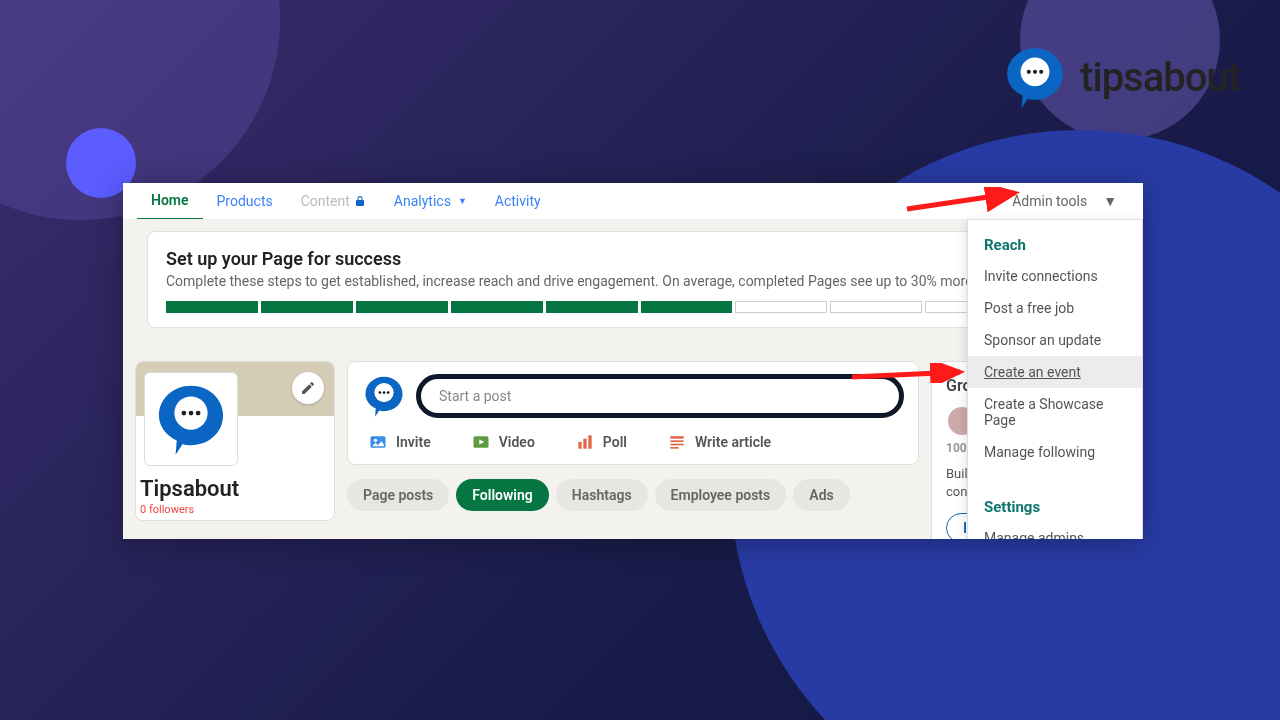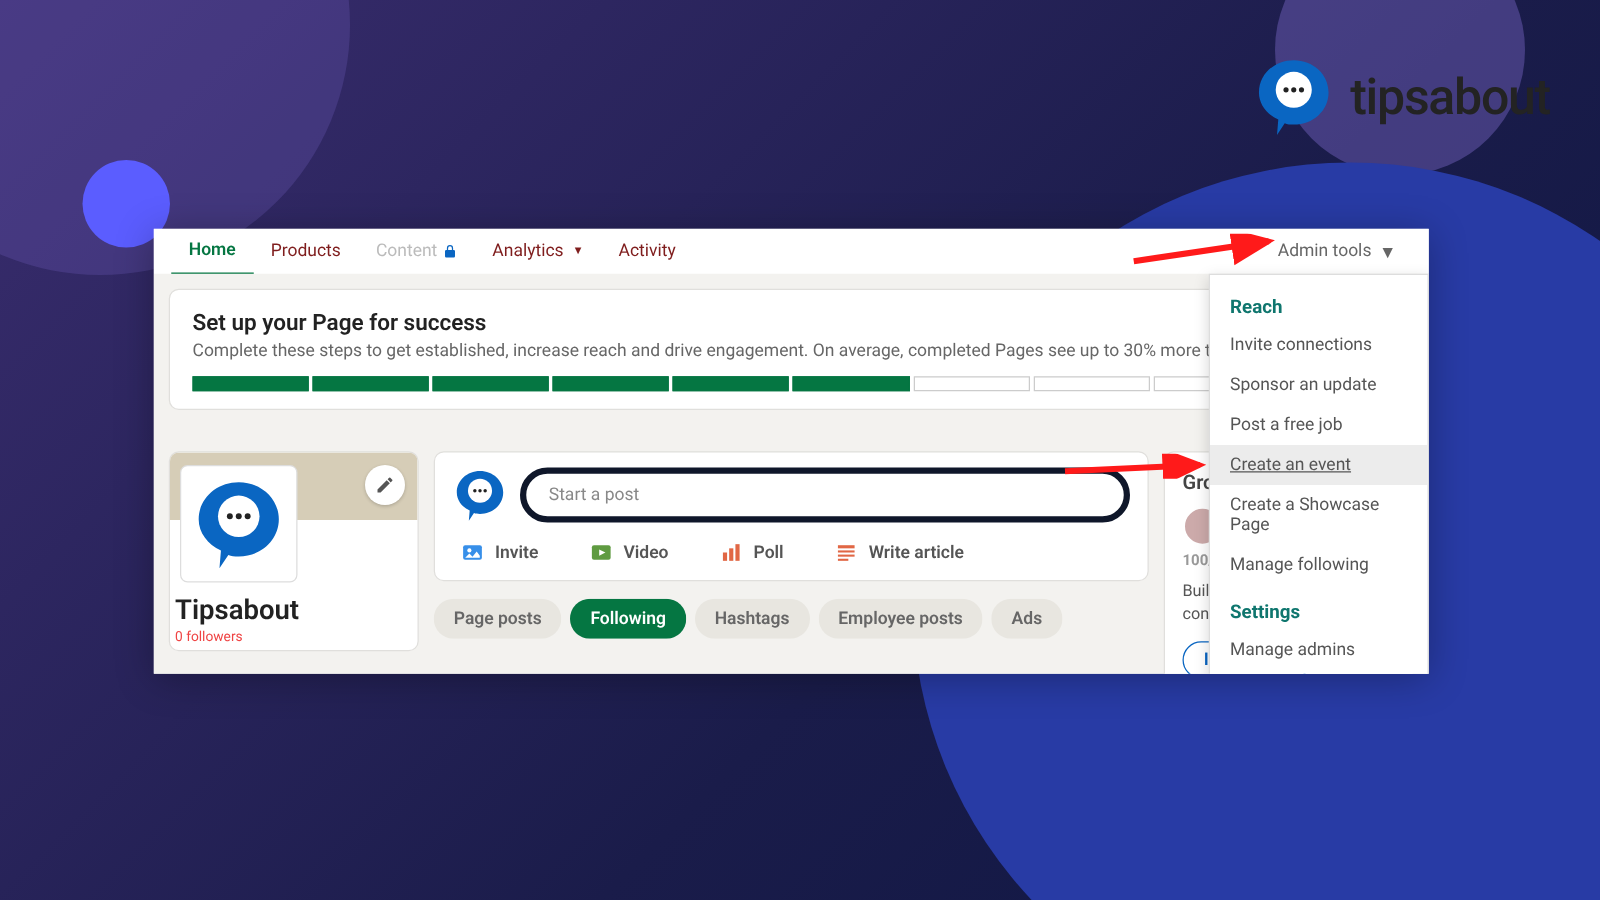--- a/index.html
+++ b/index.html
@@ -6,27 +6,27 @@
 body { width:1280px; height:720px; overflow:hidden; position:relative; background:linear-gradient(135deg,#3a2d6f 0%,#1a1c4a 60%,#0e1642 100%); }
 .bg-circle1 { position:absolute; width:70px; height:70px; border-radius:50%; background:#5b5dff; left:66px; top:128px; }
 .bg-circle2 { position:absolute; width:400px; height:400px; border-radius:50%; background:rgba(120,100,200,0.25); left:-120px; top:-180px; }
 .bg-circle3 { position:absolute; width:700px; height:700px; border-radius:50%; background:#283ba5; right:-150px; top:130px; }
 .bg-circle4 { position:absolute; width:200px; height:200px; border-radius:50%; background:rgba(130,110,210,0.4); right:60px; top:-60px; }
 .brand { position:absolute; right:40px; top:44px; display:flex; align-items:center; gap:12px; }
 .brand-logo { width:66px; height:66px; }
 .brand-text { font-size:40px; font-weight:500; color:#232323; letter-spacing:-1px; }
 .app { position:absolute; left:123px; top:183px; width:1020px; height:356px; background:#fff; box-shadow:0 4px 30px rgba(0,0,0,0.3); overflow:hidden; }
 .tabs { display:flex; align-items:center; padding:0 14px; border-bottom:none; height:36px; background:#fff; }
-.tab { padding:0 14px; font-size:14px; color:#7f1d1d; line-height:36px; cursor:pointer; display:flex; align-items:center; gap:4px; }
+.tab { padding:0 14px; font-size:14px; color:#3b82f6; line-height:36px; cursor:pointer; display:flex; align-items:center; gap:4px; }
 .tab.active { color:#057642; font-weight:600; border-bottom:2px solid #057642; }
 .tab.locked { color:#bbb; }
 .tab .caret { font-size:9px; margin-left:3px; }
-.admin-tools-btn { margin-left:auto; padding:0 12px; font-size:14px; color:#666; display:flex; align-items:center; gap:6px; cursor:pointer; }
+.admin-tools-btn { margin-left:auto; padding:0 12px; font-size:14px; color:#666; display:flex; align-items:center; gap:16px; cursor:pointer; }
 .body-area { background:#f3f2ef; padding:12px; height:320px; display:flex; gap:12px; position:relative; }
-.setup-card { position:absolute; left:12px; right:12px; top:12px; background:#fff; border:1px solid #e0dfdc; border-radius:8px; padding:16px 18px 14px; }
+.setup-card { position:absolute; left:24px; right:12px; top:12px; background:#fff; border:1px solid #e0dfdc; border-radius:8px; padding:16px 18px 14px; }
 .setup-title { font-size:18px; font-weight:600; color:#222; }
 .setup-desc { font-size:14px; color:#666; margin-top:4px; }
 .setup-desc .link { color:#0a66c2; font-weight:600; }
 .progress { display:flex; gap:3px; margin-top:12px; }
 .progress div { flex:1; height:12px; border:1px solid #ccc; }
 .progress div.done { background:#057642; border-color:#057642; }
 .left-col { width:200px; margin-top:130px; }
 .page-card { background:#fff; border:1px solid #e0dfdc; border-radius:8px; overflow:hidden; }
 .cover { height:54px; background:#d6cdb7; position:relative; }
 .edit-btn { position:absolute; right:10px; top:10px; width:32px; height:32px; border-radius:50%; background:#fff; box-shadow:0 1px 3px rgba(0,0,0,0.2); display:flex; align-items:center; justify-content:center; cursor:pointer; }
@@ -217,26 +217,26 @@
         </div>
         <div class="invite-btn">Invite conn</div>
       </div>
     </div>
 
   </div>
 
   <div class="dropdown">
     <div class="dd-section">Reach</div>
     <div class="dd-item">Invite connections</div>
+    <div class="dd-item">Post a free job</div>
     <div class="dd-item">Sponsor an update</div>
-    <div class="dd-item">Post a free job</div>
     <div class="dd-item hl">Create an event</div>
     <div class="dd-item">Create a Showcase Page</div>
     <div class="dd-item">Manage following</div>
-    <div class="dd-section" style="margin-top:6px">Settings</div>
+    <div class="dd-section" style="margin-top:24px">Settings</div>
     <div class="dd-item">Manage admins</div>
   </div>
 
   <div class="arrow" style="left:780px; top:4px;">
     <svg width="120" height="26">
         <defs>
           <marker id="ah1" markerWidth="8" markerHeight="8" refX="6" refY="3" orient="auto">
             <path d="M0,0 L7,3 L0,6 z" fill="#ff1a1a"></path>
           </marker>
         </defs>

